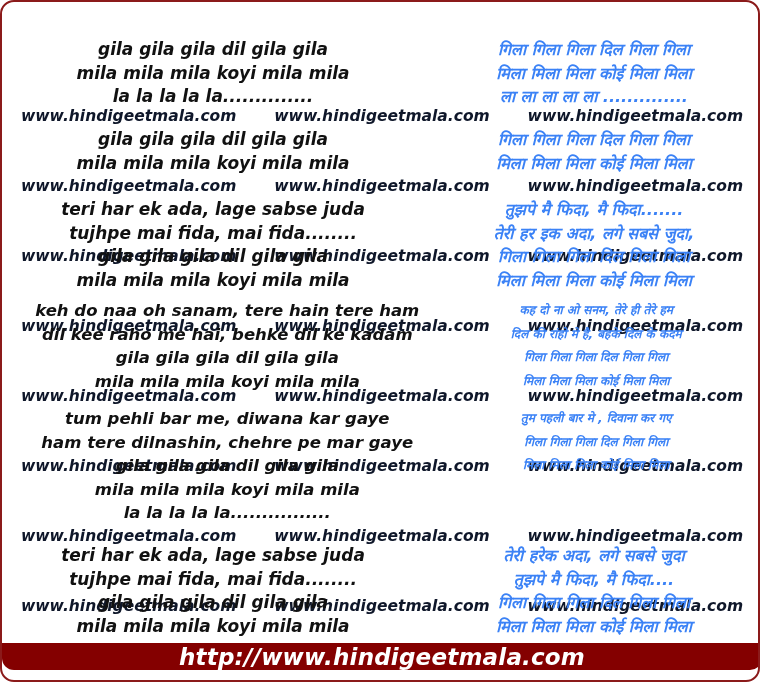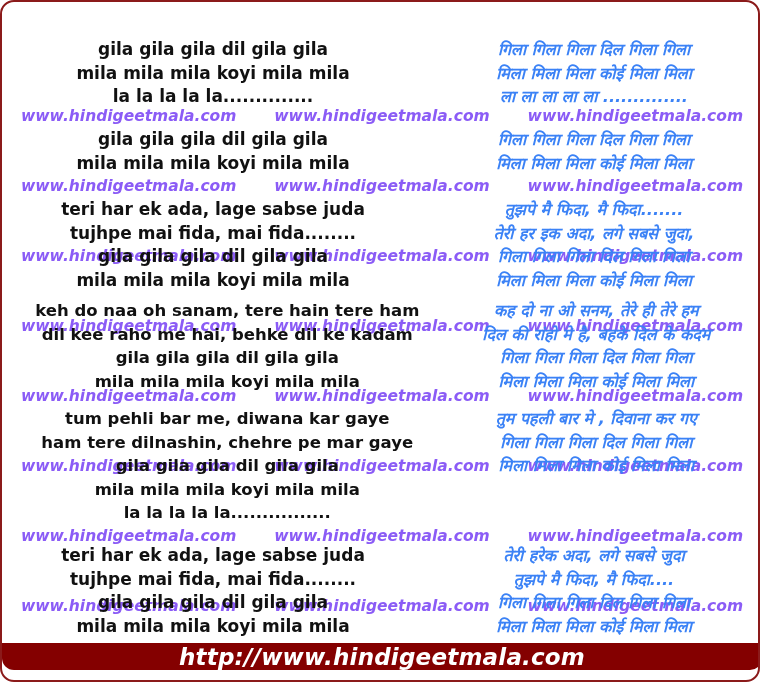--- a/index.html
+++ b/index.html
@@ -41,21 +41,21 @@
     width: 760px;
     display: flex;
     justify-content: space-around;
     white-space: nowrap;
   }
   .watermark-text {
     font-family: "DejaVu Sans", sans-serif;
     font-style: italic;
     font-weight: bold;
     font-size: 15.5px;
-    color: #8b5cf6;
+    color: #0f172a;
     letter-spacing: 0px;
   }
 
   
   #lyrics-body {
     position: absolute;
     left: 0;
     top: 0;
     width: 760px;
     height: 644px;
@@ -79,41 +79,42 @@
   .col-deva {
     width: 330px;
     box-sizing: border-box;
     padding-left: 2px;
     padding-right: 8px;
     text-align: center;
   }
 
   .line-roman {
     font-family: "DejaVu Sans", sans-serif;
+    font-style: italic;
     font-weight: bold;
     font-size: 17px;
     color: #111111;
     line-height: 23.5px;
     white-space: nowrap;
   }
   .line-deva {
     font-family: "DejaVu Sans", sans-serif;
     font-style: italic;
     font-weight: bold;
     font-size: 16px;
     color: #3b82f6;
     line-height: 23.5px;
     white-space: nowrap;
   }
 
   
   .stanza.wide .line-roman { font-size: 16.5px; }
   .stanza.wide .col-roman { width: 424px; margin-left: 24px; }
   .stanza.wide .col-deva { width: 336px; }
-  .stanza.wide .line-deva { font-size: 16px; }
+  .stanza.wide .line-deva { font-size: 12px; }
 
   
   #footer-bar {
     position: absolute;
     left: 0;
     bottom: 10px;
     width: 760px;
     height: 27px;
     background: #840000;
     border-bottom-left-radius: 12px;

